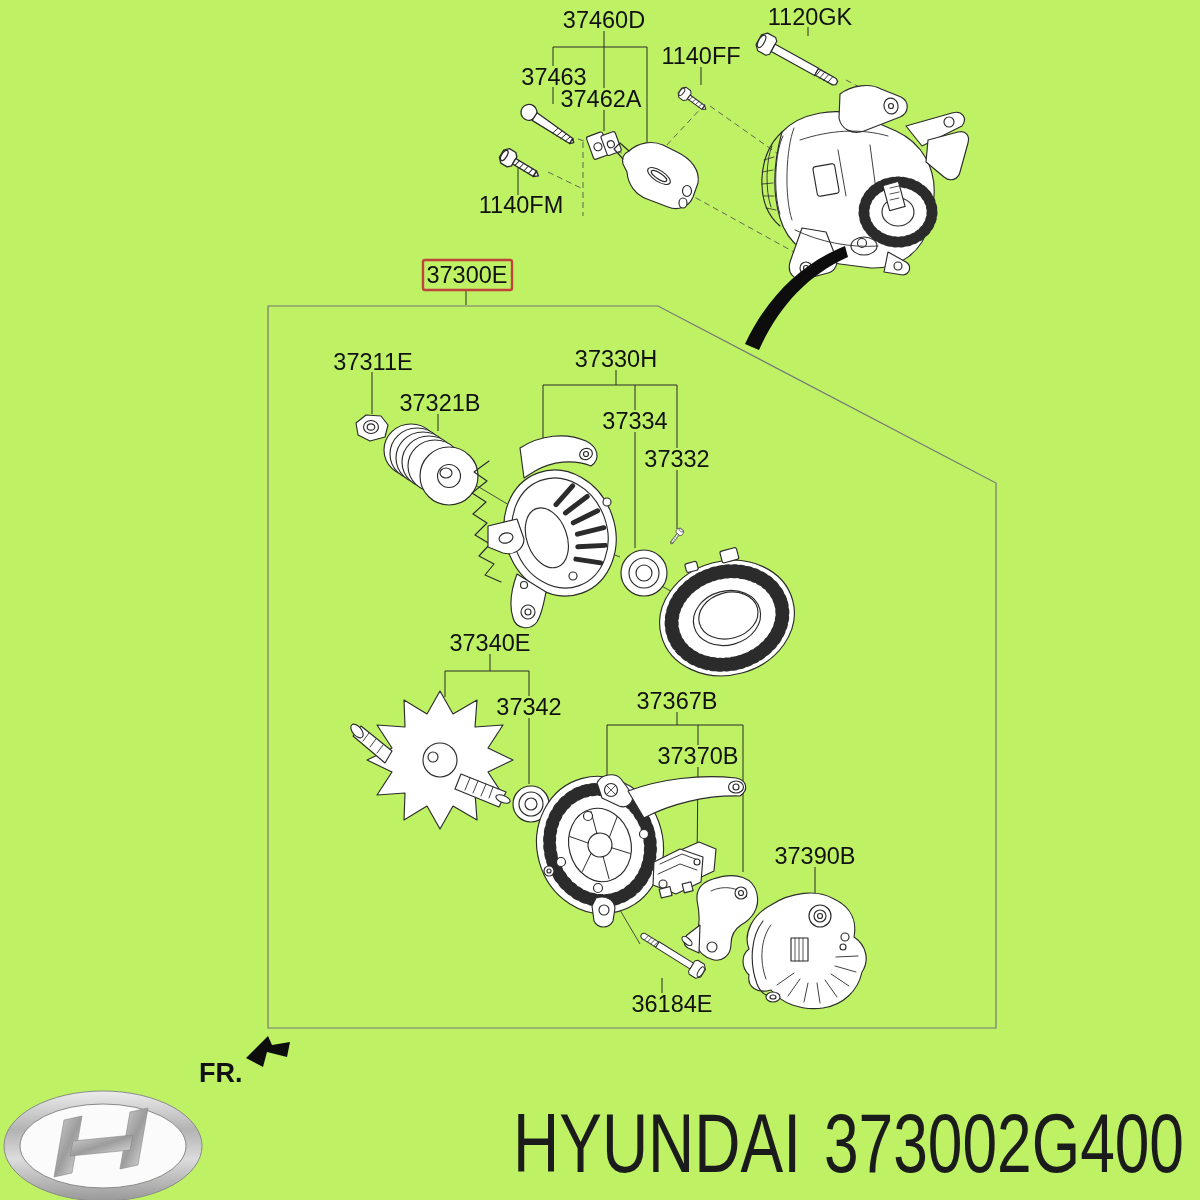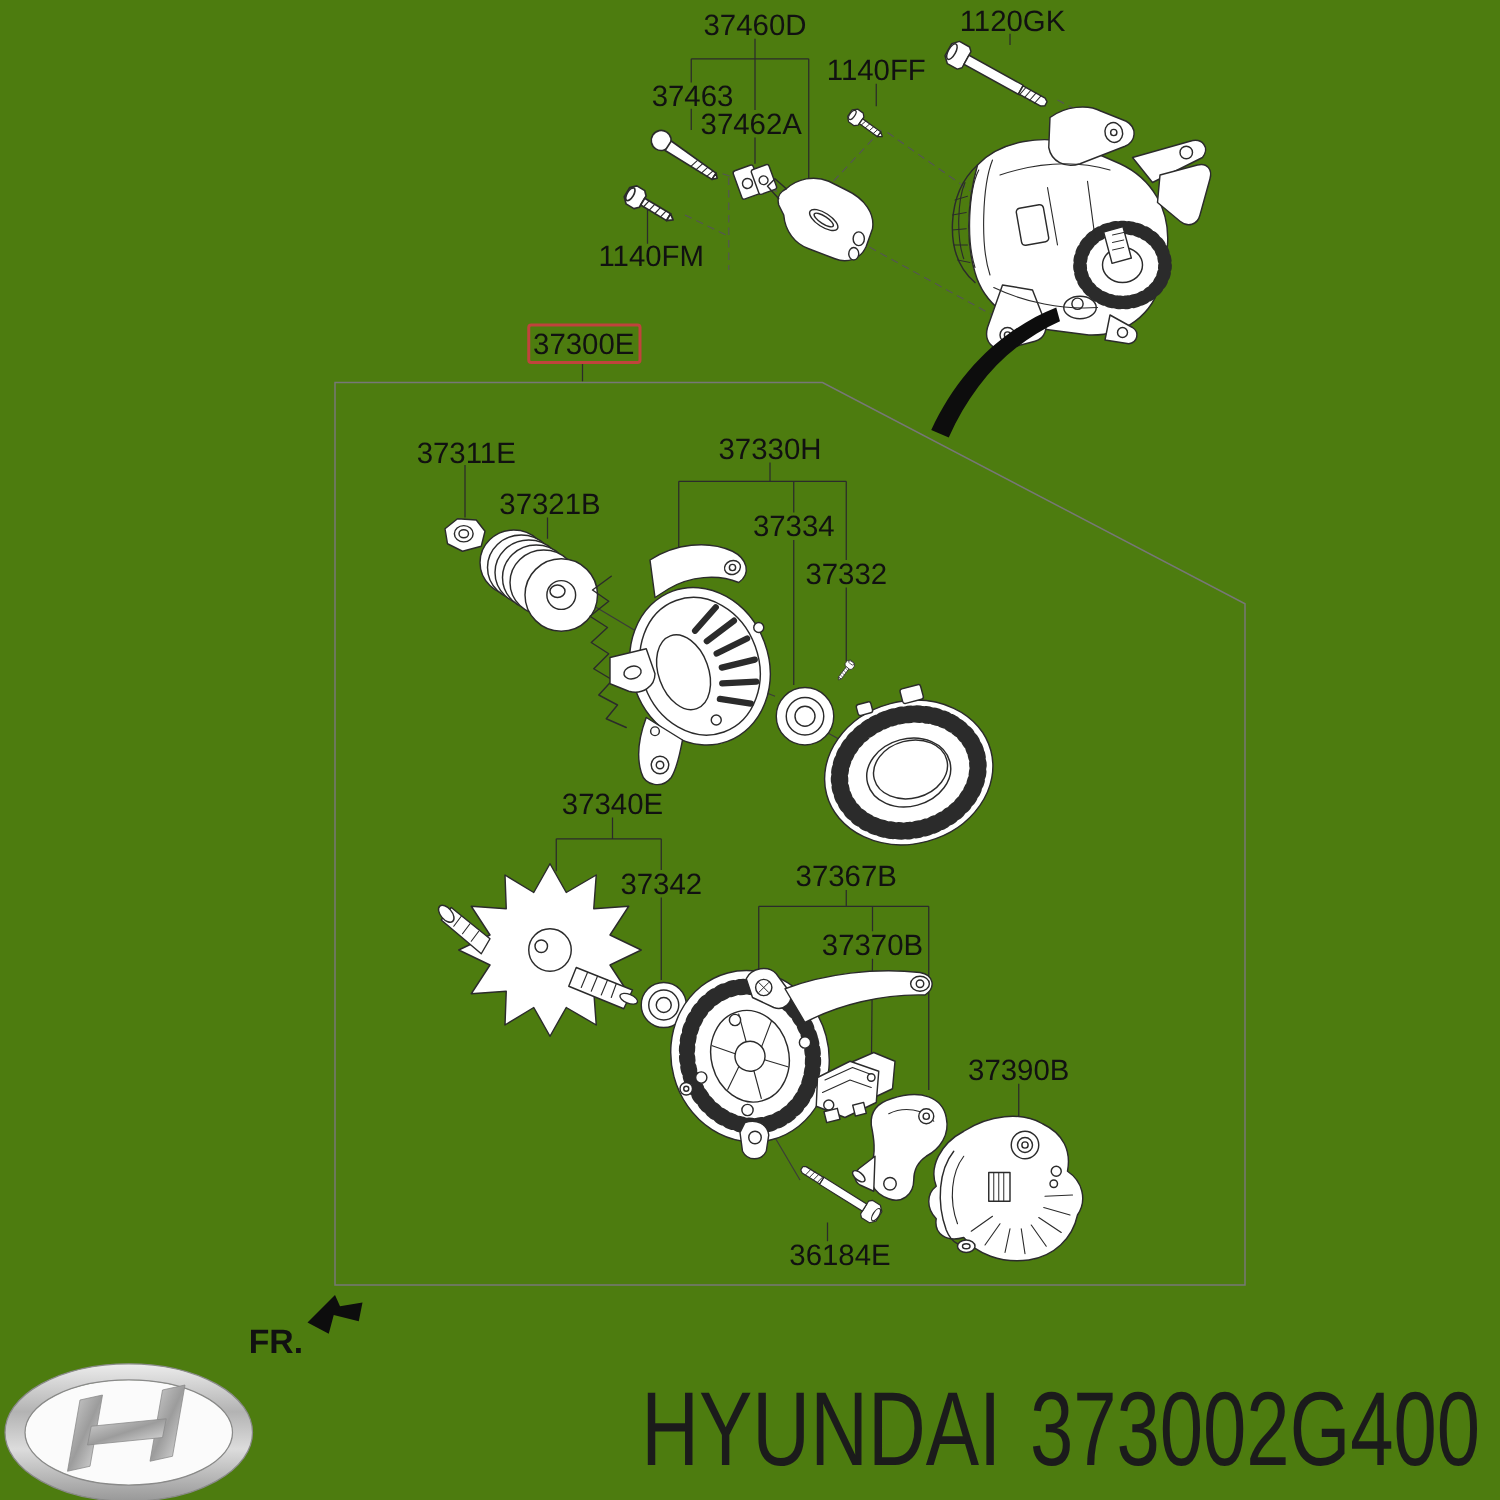--- a/index.html
+++ b/index.html
@@ -1,16 +1,16 @@
 <!DOCTYPE html>
 <html><head>
 <meta charset="utf-8">
 <style>
   html,body{margin:0;padding:0;background:#ffffff;}
-  .stage{position:relative;width:1200px;height:1200px;background:#4d7c0f;overflow:hidden;}
+  .stage{position:relative;width:1200px;height:1200px;background:#bef264;overflow:hidden;}
   svg{display:block;}
   svg text{font-family:"Liberation Sans", sans-serif;}
   .lbl{font-size:23.5px;fill:#111111;text-anchor:middle;}
   .lead{stroke:#2b2b2b;stroke-width:1;fill:none;}
   .thin{stroke:#3a3a3a;stroke-width:0.9;fill:none;}
   .dash{stroke:#555;stroke-width:0.9;stroke-dasharray:6 4;fill:none;}
   .box{fill:none;stroke:#777;stroke-width:1.2;}
   .part{fill:#ffffff;stroke:#2b2b2b;stroke-width:1.15;stroke-linejoin:round;stroke-linecap:round;}
   .nofill{fill:none;}
   .blackfill{fill:#0d0d0d;stroke:none;}

